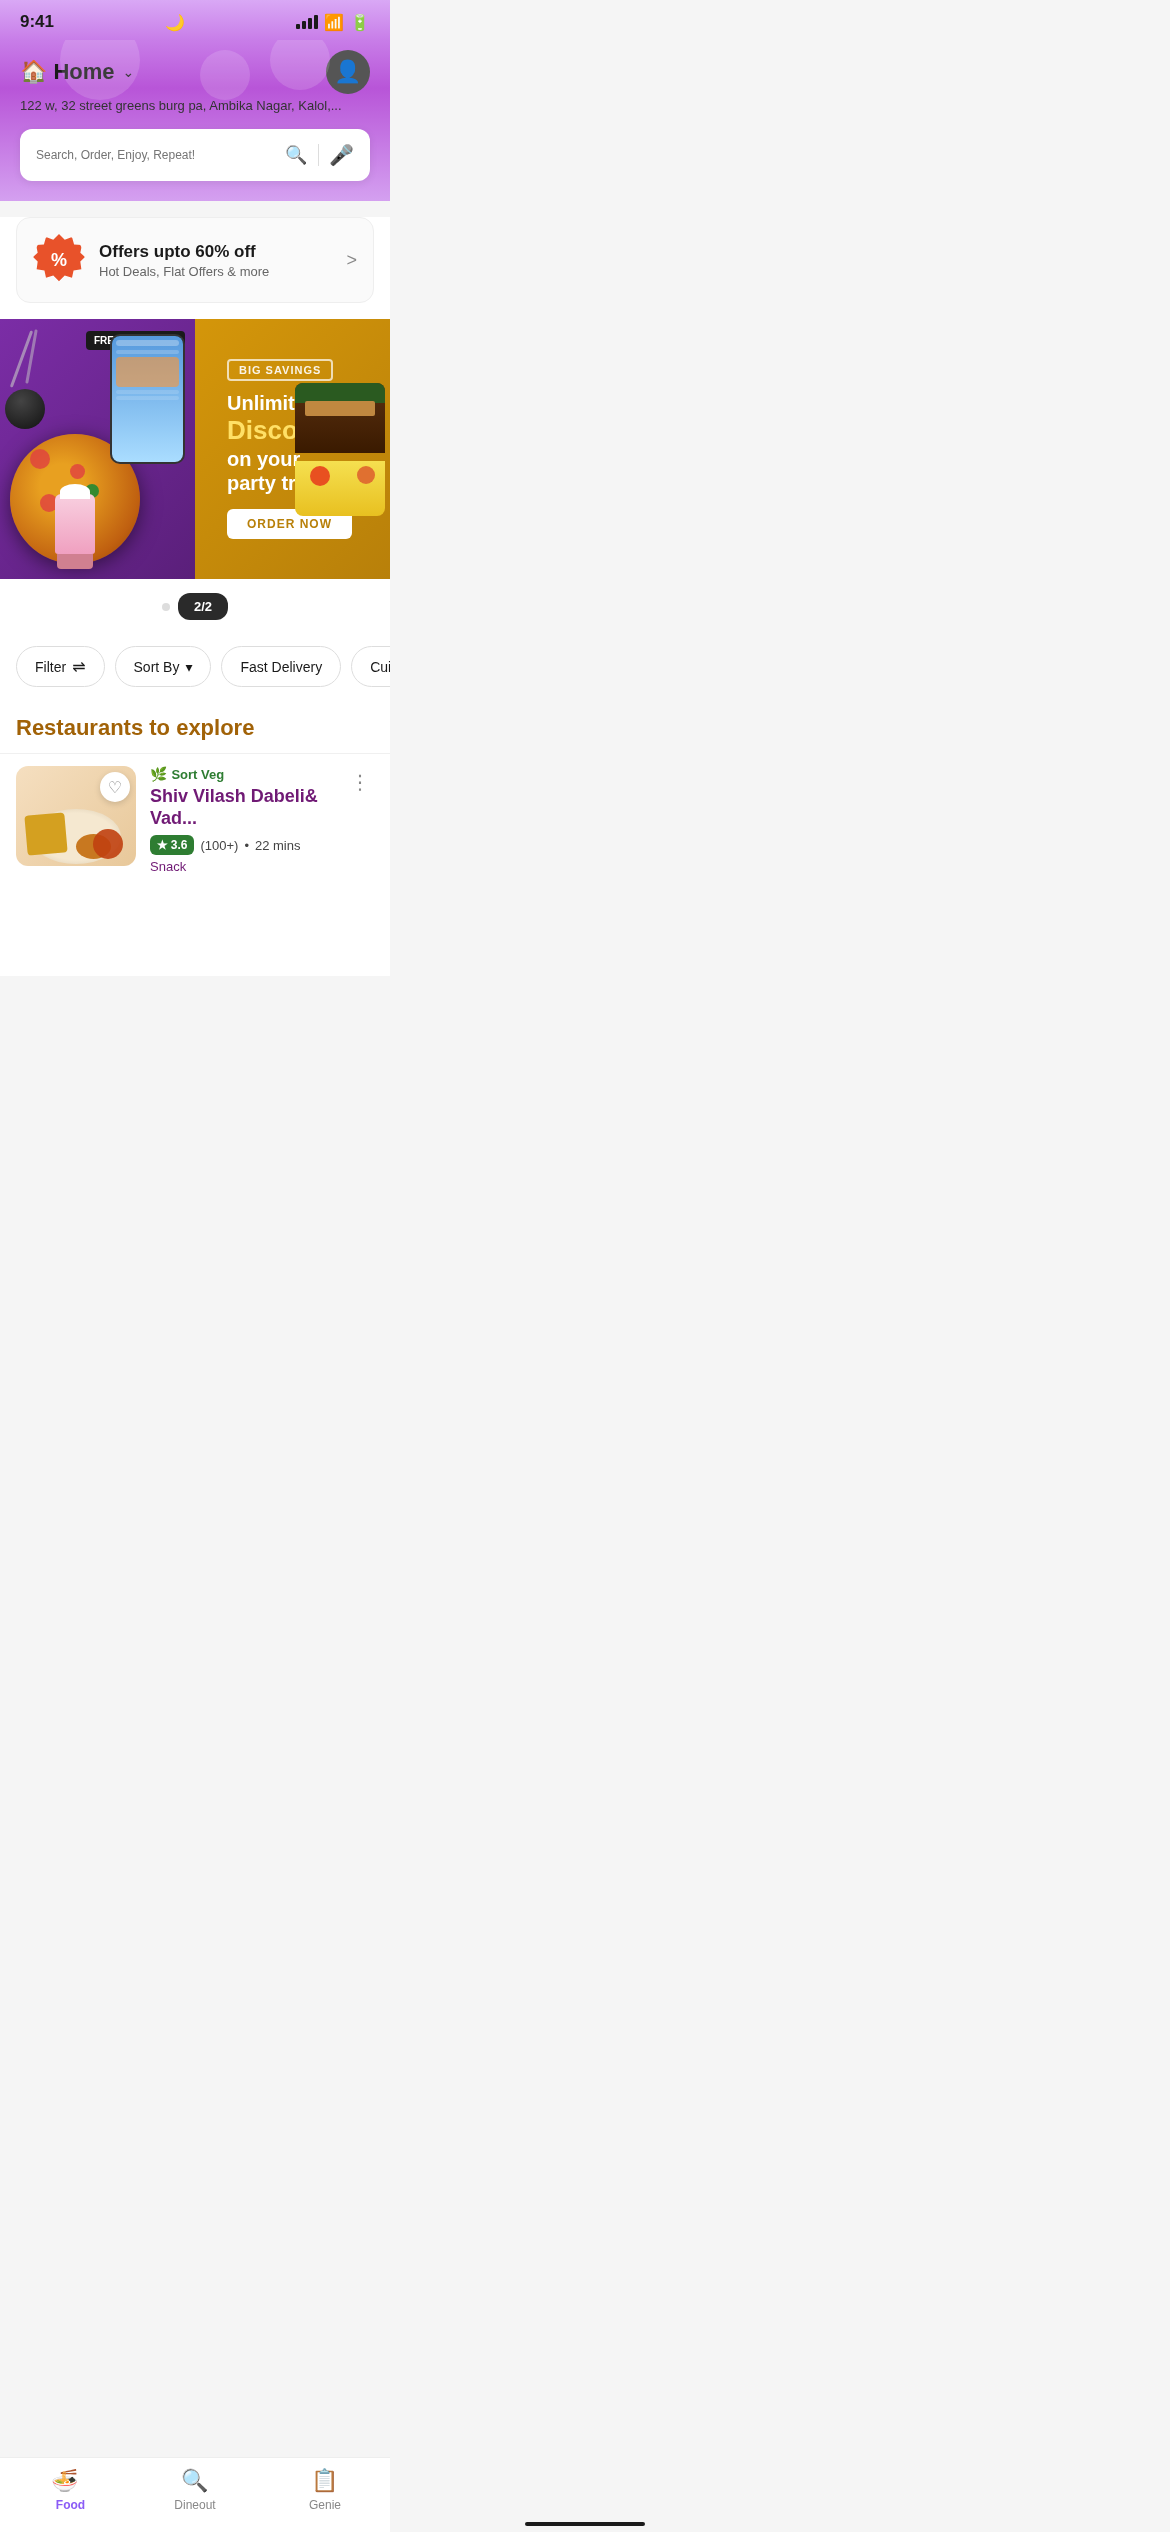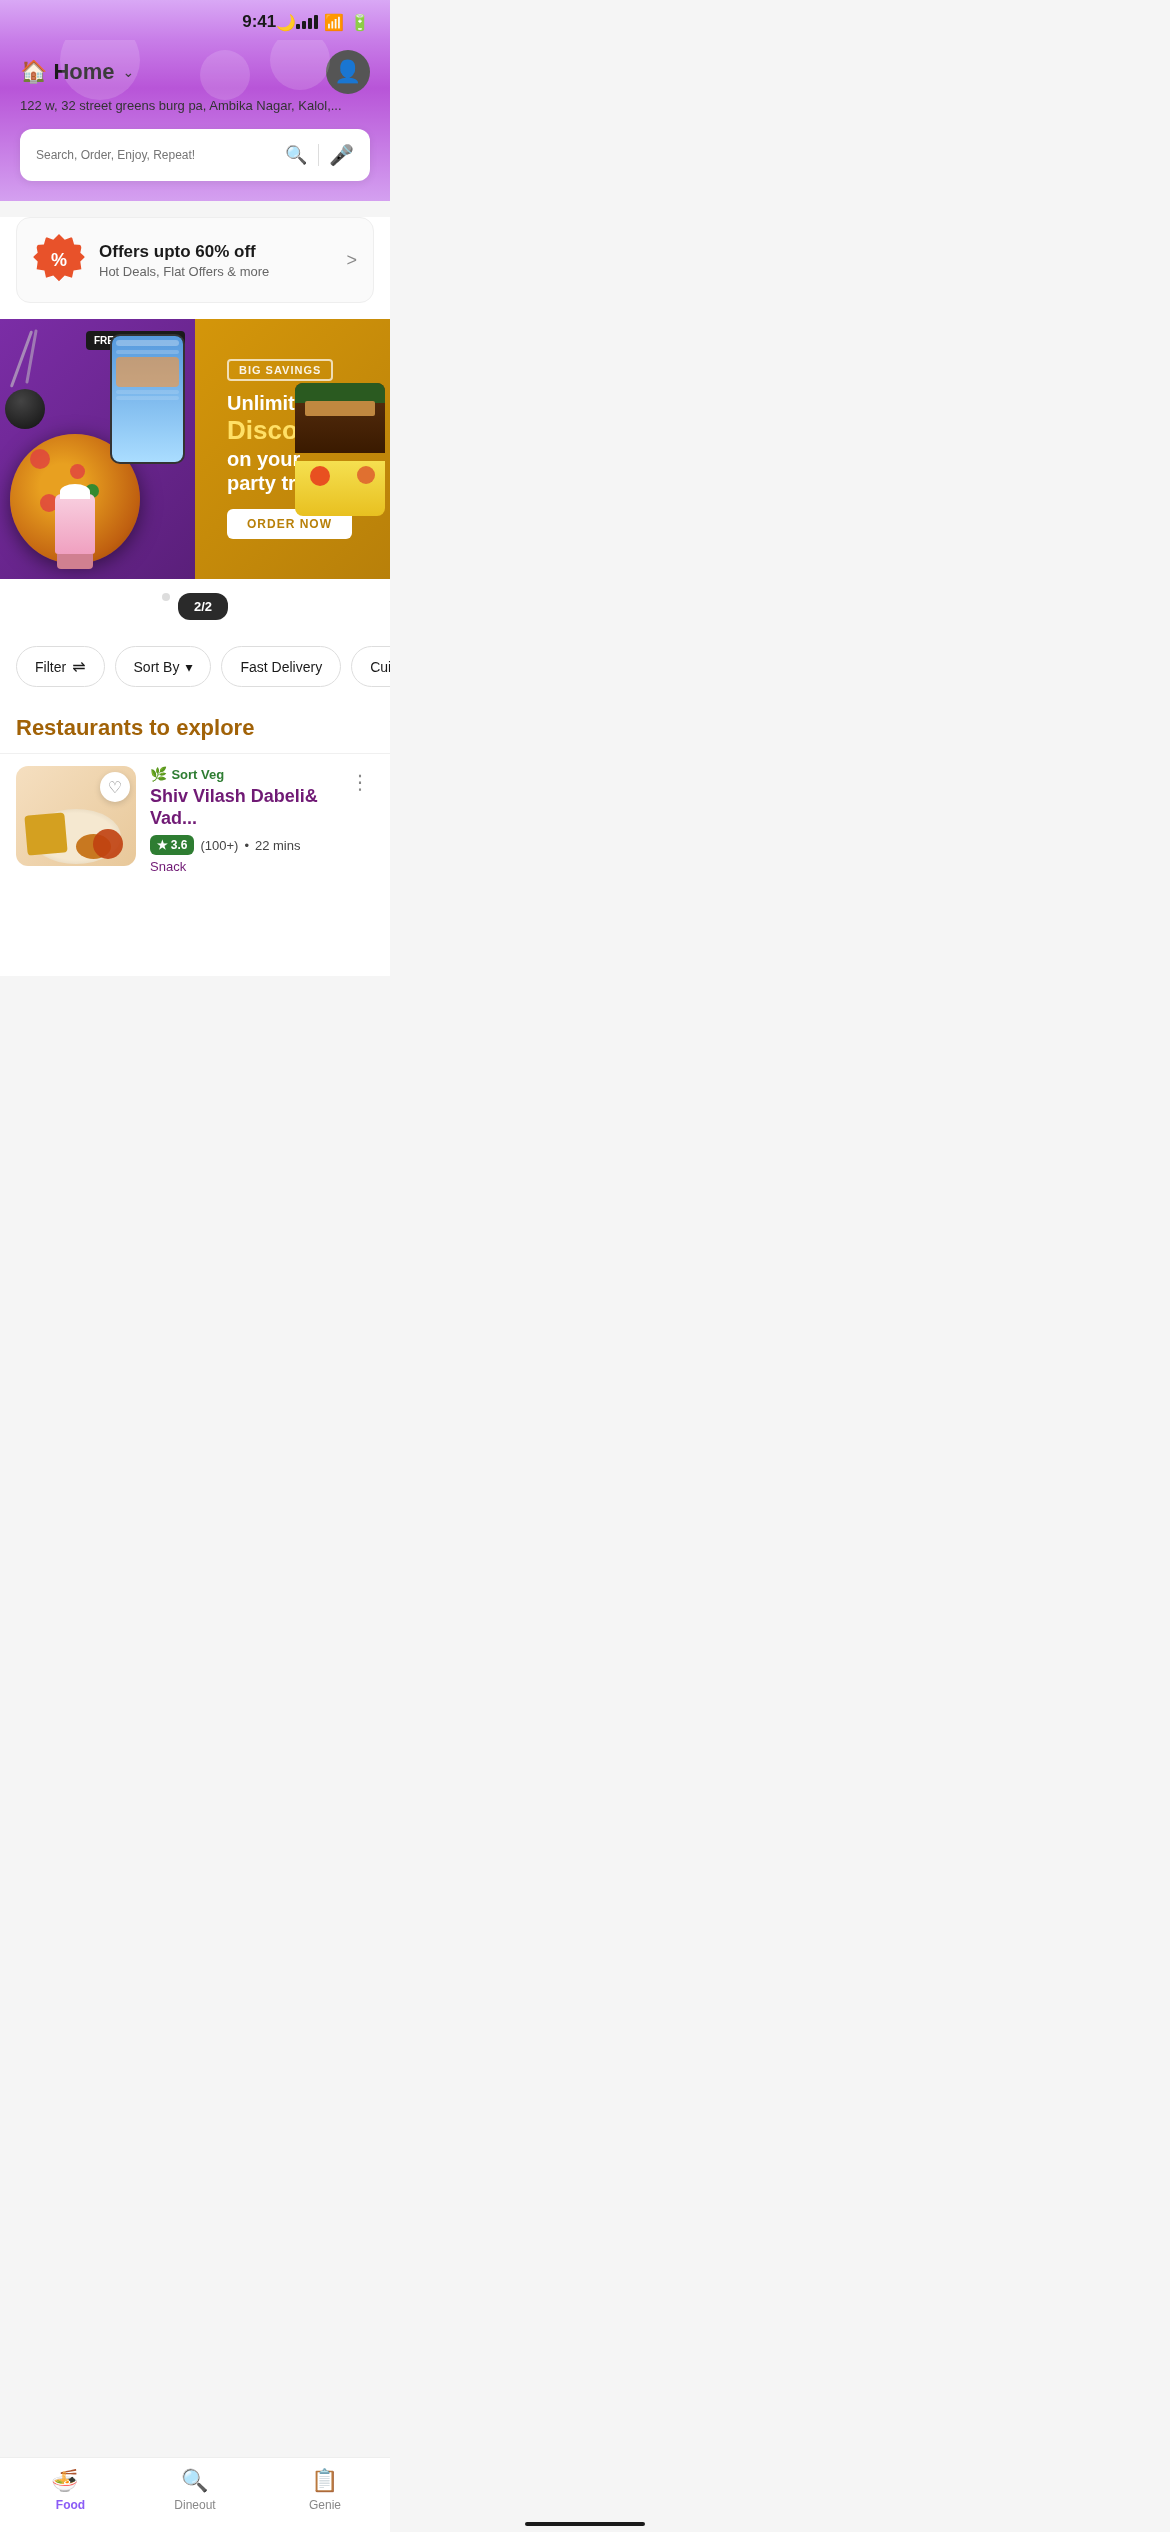--- a/index.html
+++ b/index.html
@@ -10,21 +10,21 @@
       font-family: -apple-system, BlinkMacSystemFont, 'Segoe UI', sans-serif;
       background: #f5f5f5;
       overflow-x: hidden;
     }
 
     
     .status-bar {
       background: linear-gradient(180deg, #d9a8f5 0%, #c87de8 100%);
       padding: 12px 20px 8px;
       display: flex;
-      justify-content: flex-end;
+      justify-content: space-between;
       align-items: center;
     }
     .status-time {
       font-size: 17px;
       font-weight: 600;
       color: #1a1a1a;
     }
     .status-icons {
       display: flex;
       align-items: center;
@@ -213,20 +213,21 @@
       padding: 8px 20px;
       border-radius: 6px;
       border: none;
       cursor: pointer;
     }
 
     
     .carousel-dots {
       display: flex;
       justify-content: center;
+      align-items: center;
       gap: 8px;
       padding: 14px 0;
       background: white;
     }
     .dot {
       width: 8px;
       height: 8px;
       border-radius: 50%;
       background: #ddd;
     }

